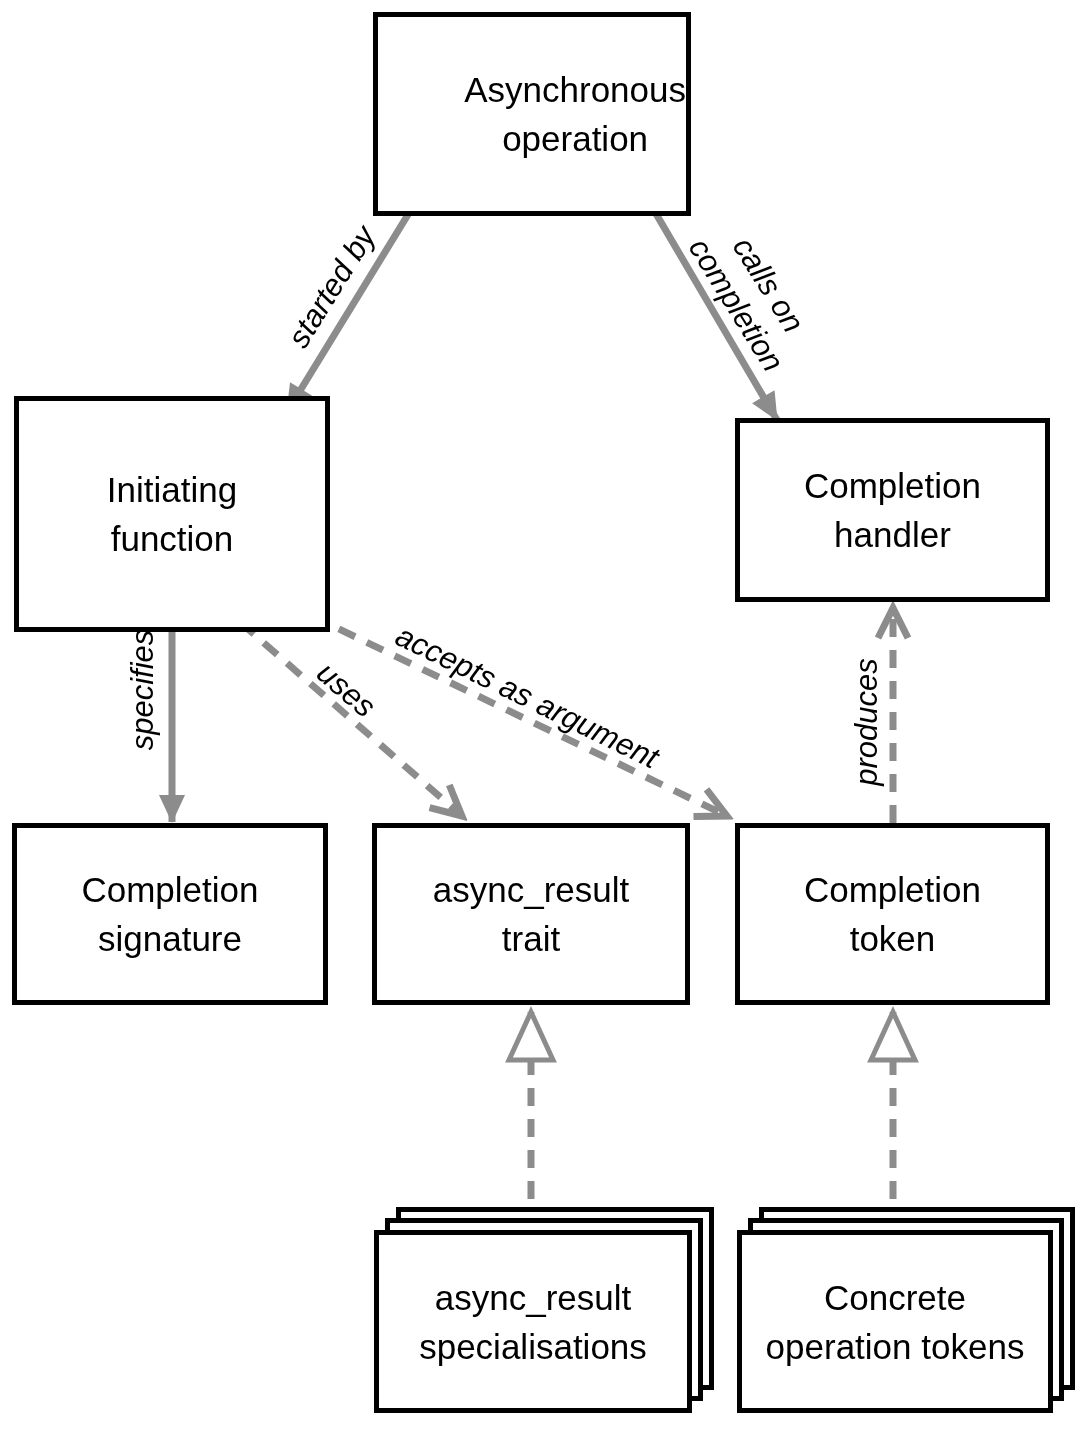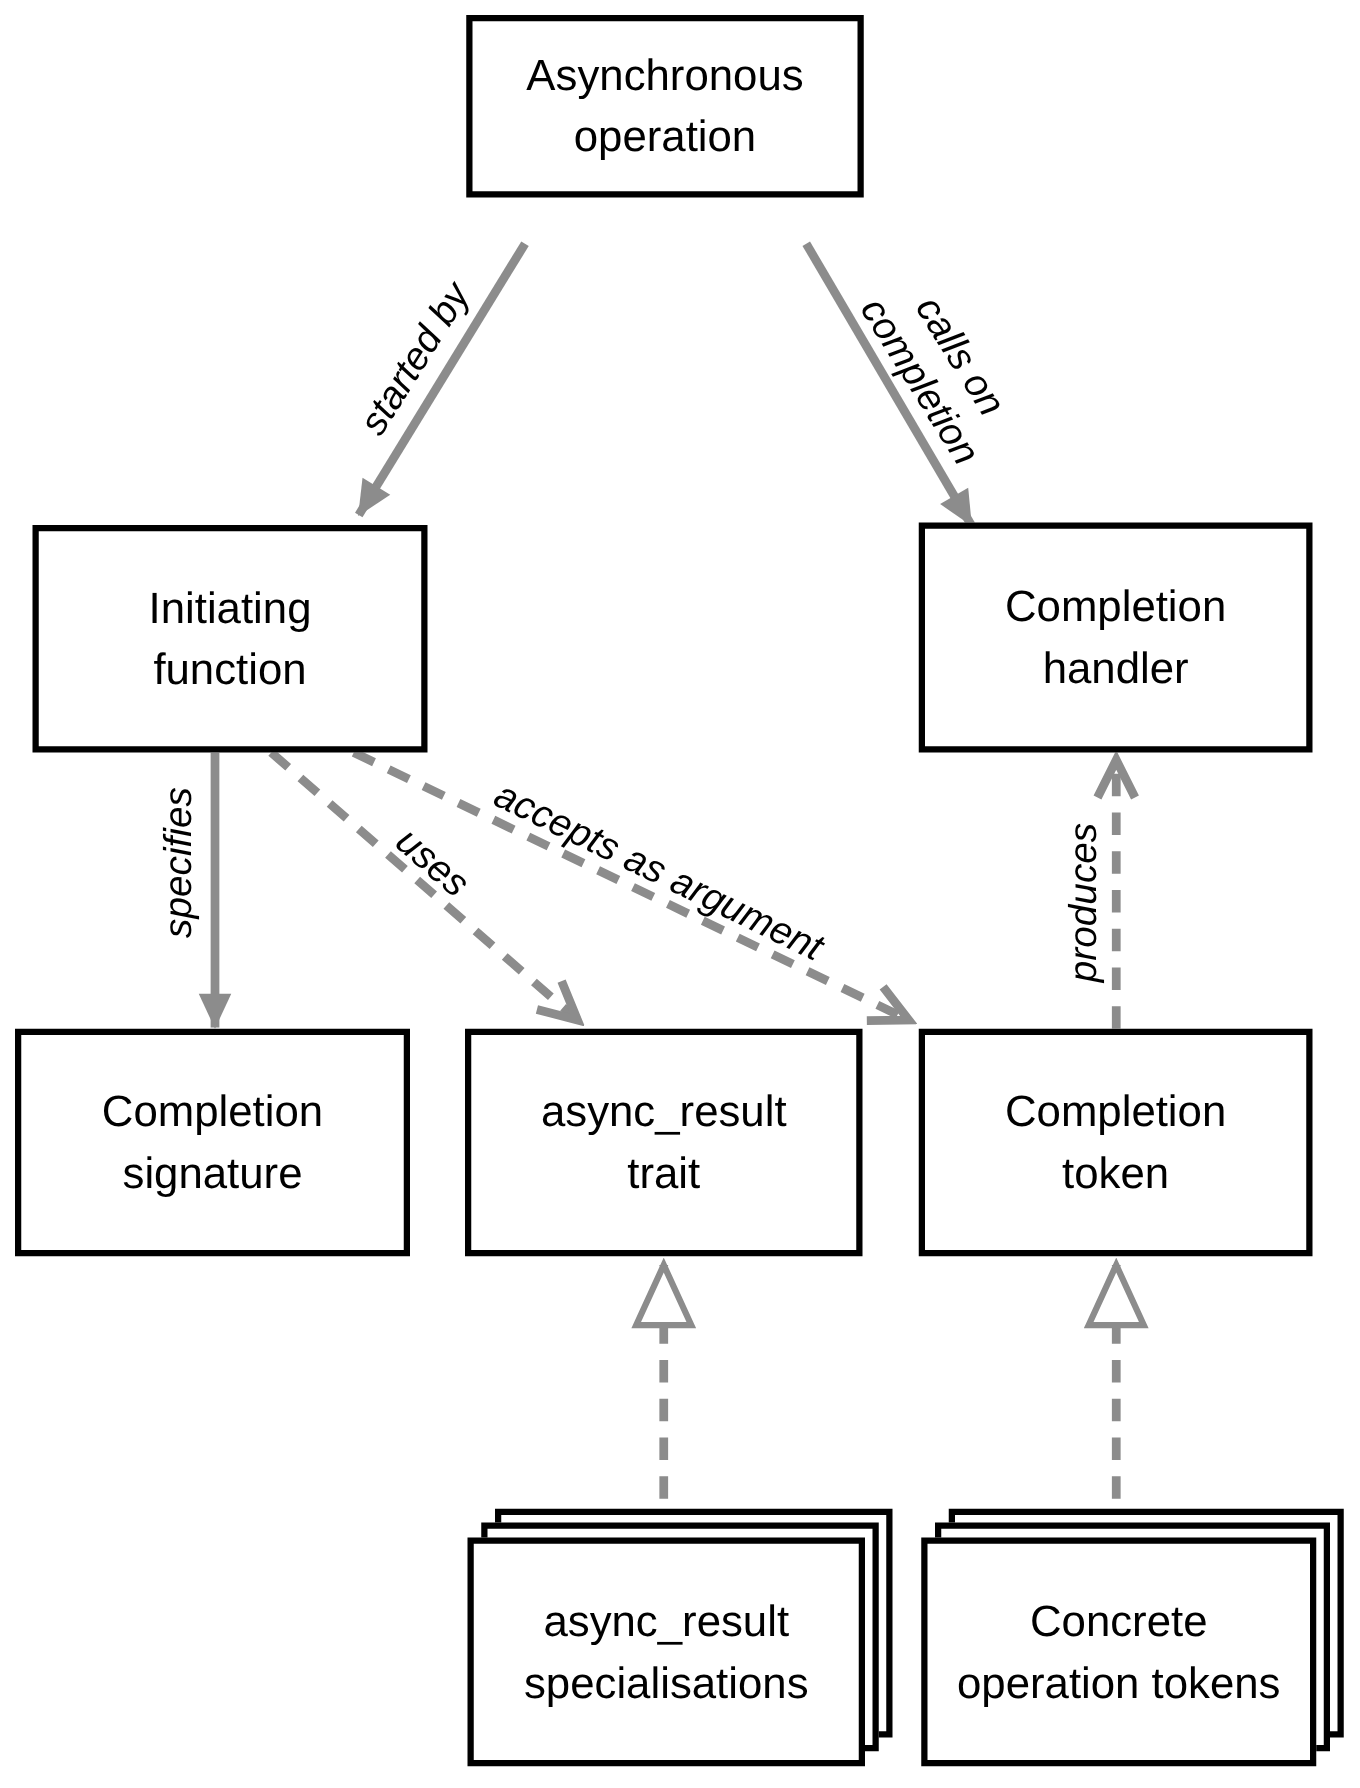--- a/index.html
+++ b/index.html
@@ -29,22 +29,22 @@
     align-items: center;
     justify-content: center;
     text-align: center;
   }
   .node-label {
     font-size: 35px;
     line-height: 49px;
     color: #000000;
     white-space: pre-line;
   }
-  .n-async-op   { left: 373px; top: 12px;  width: 318px; height: 146px; }
-  .n-init-fn    { left: 14px;  top: 420px; width: 316px; height: 182px; margin-left: 12px; }
+  .n-async-op   { left: 373px; top: 12px;  width: 318px; height: 204px; justify-content: flex-end; }
+  .n-init-fn    { left: 14px;  top: 396px; width: 316px; height: 236px; }
   .n-handler    { left: 735px; top: 418px; width: 315px; height: 184px; }
   .n-signature  { left: 12px;  top: 823px; width: 316px; height: 182px; }
   .n-trait      { left: 372px; top: 823px; width: 318px; height: 182px; }
   .n-token      { left: 735px; top: 823px; width: 315px; height: 182px; }
 
   .stack-layer {
     position: absolute;
     box-sizing: border-box;
     background: #ffffff;
     border: 5px solid #000000;

